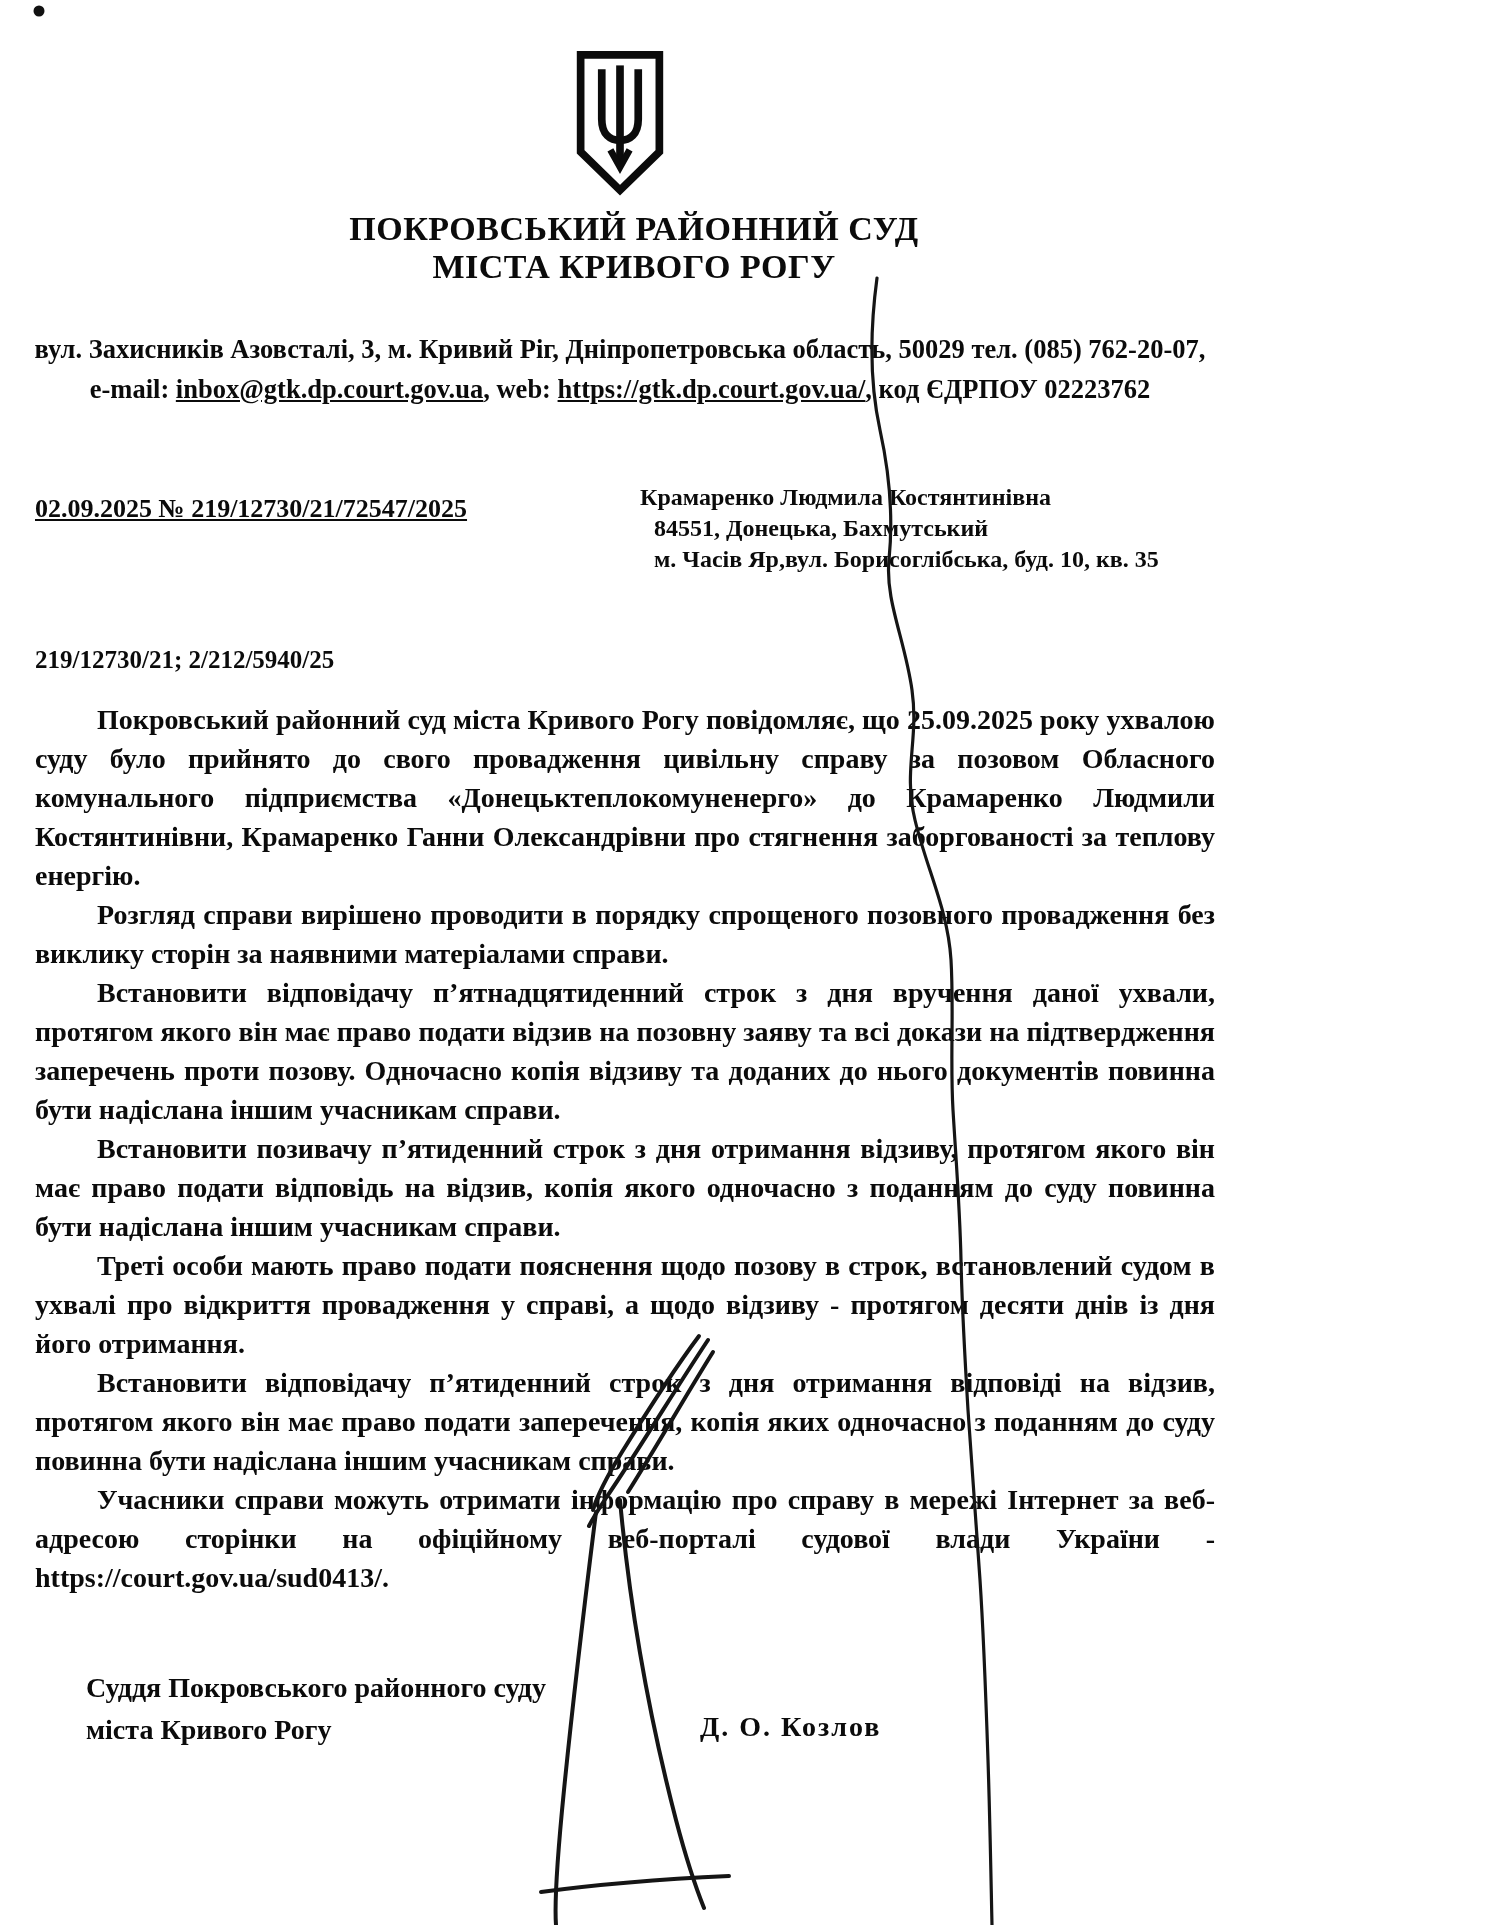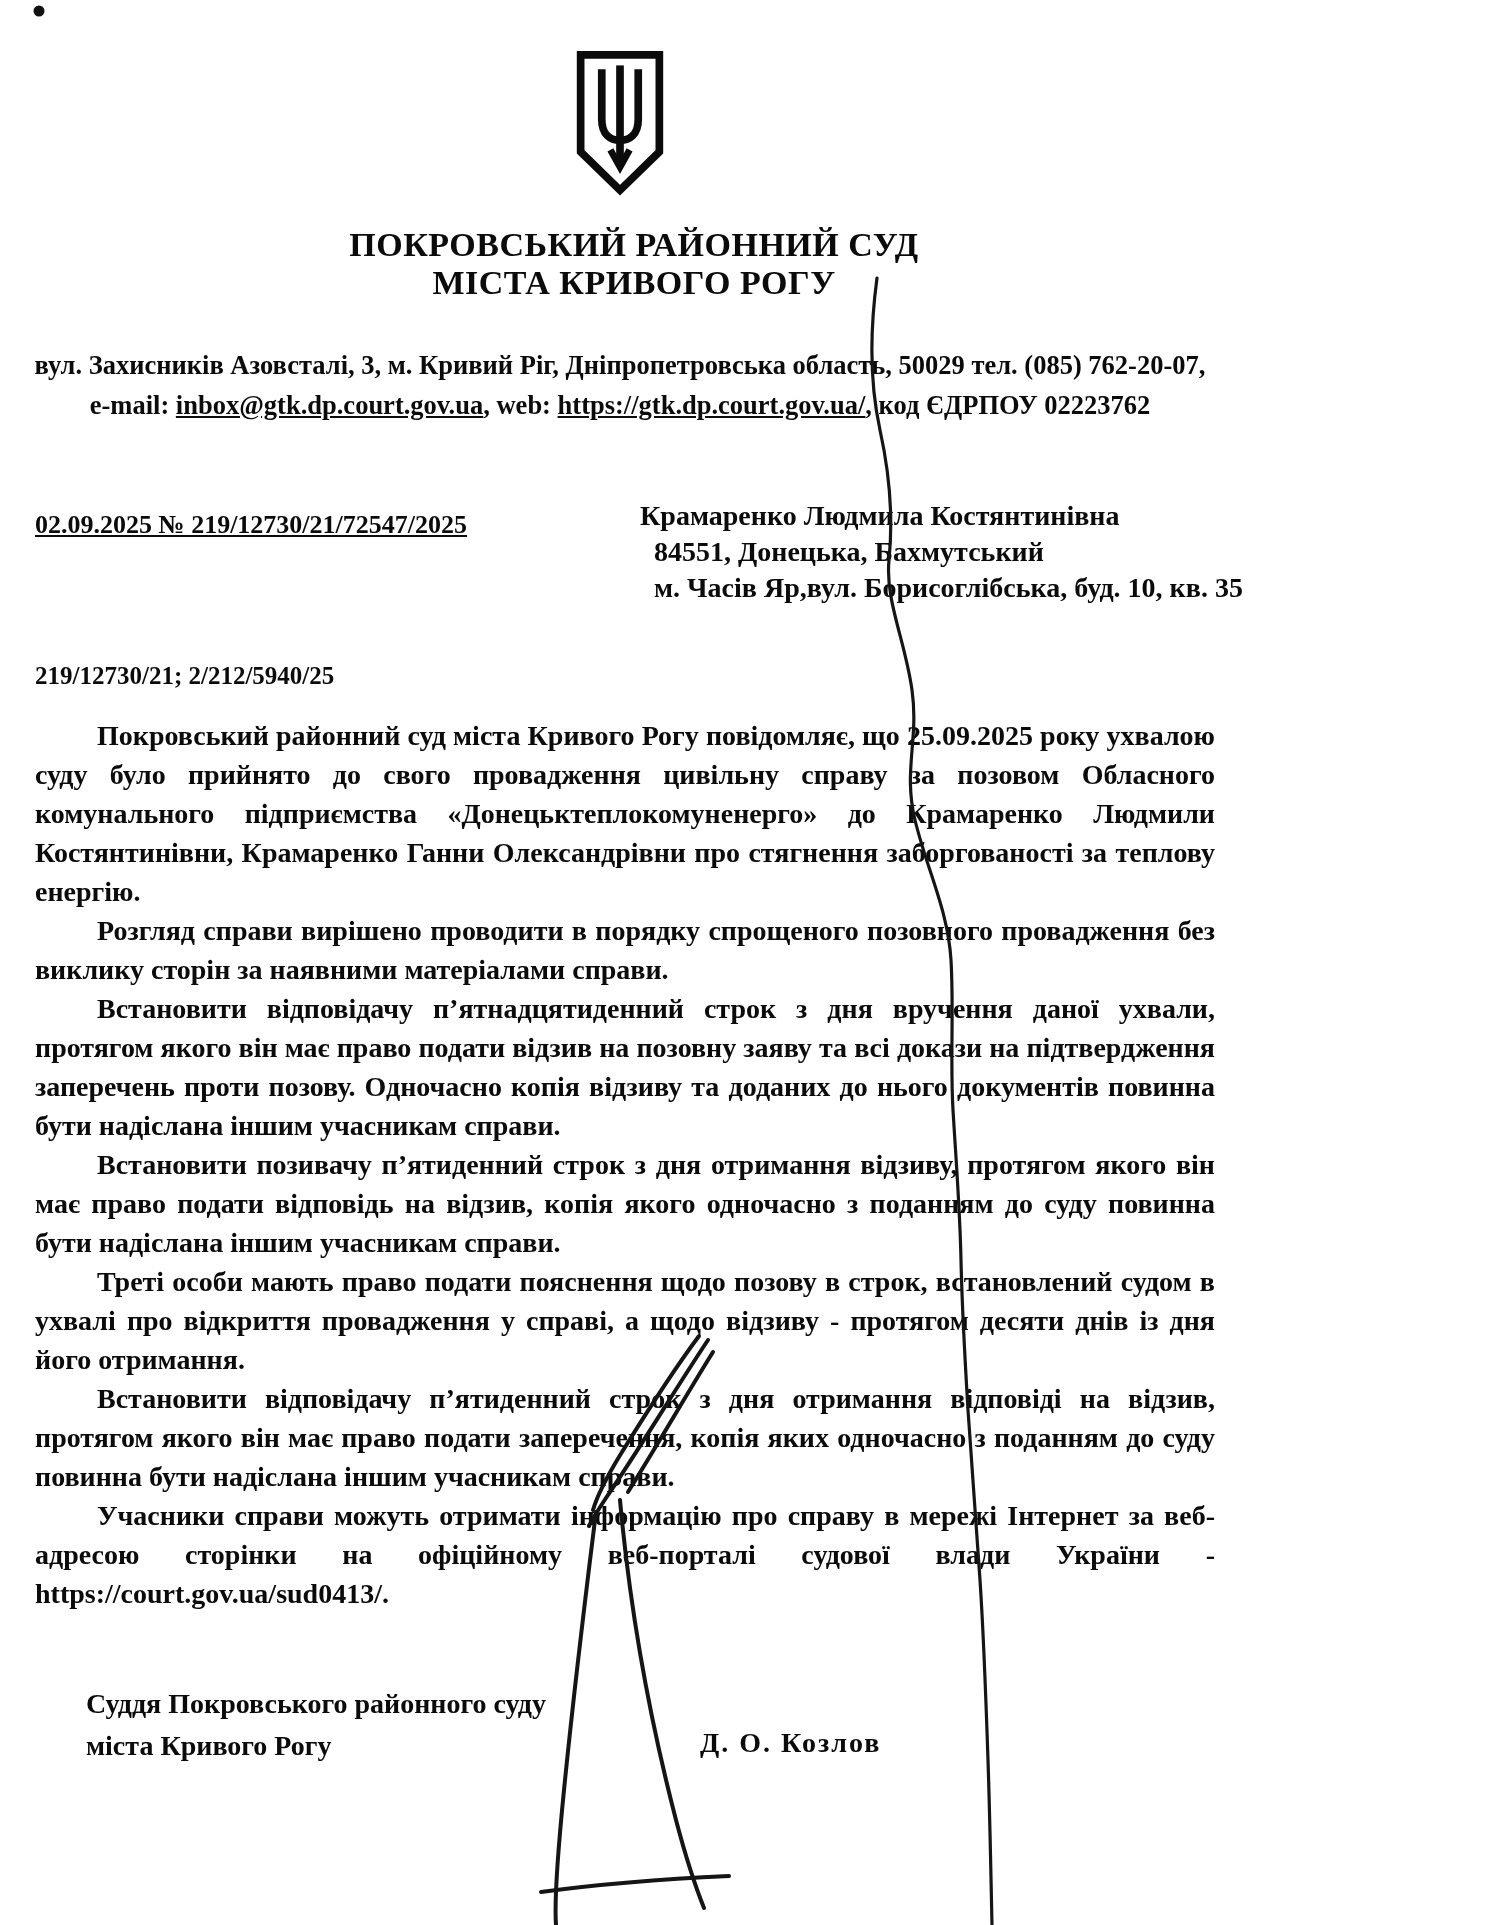--- a/index.html
+++ b/index.html
@@ -1,25 +1,25 @@
 <!DOCTYPE html>
 <html><head>
 <meta charset="utf-8">
 <style>
   html,body{margin:0;padding:0;background:#d9d9d9;}
   .page{position:relative;width:1507px;height:1925px;background:#ffffff;
         font-family:"Liberation Serif",serif;color:#0b0b0b;overflow:hidden;}
   .header{padding-top:50px;width:1240px;text-align:center;}
   .emblem-wrap{display:inline-block;line-height:0;}
-  .court-name{margin-top:26px;font-size:34px;font-weight:bold;line-height:1.12;letter-spacing:.5px;padding-left:28px;}
+  .court-name{margin-top:10px;font-size:34px;font-weight:bold;line-height:1.12;letter-spacing:.5px;padding-left:28px;}
   .address{margin-top:44px;font-size:26.5px;font-weight:bold;line-height:1.5;}
   .u{text-decoration:underline;}
   .meta-row{position:relative;margin-top:72px;height:152px;}
   .date-number{position:absolute;left:35px;top:12px;font-size:26px;font-weight:bold;text-decoration:underline;}
-  .recipient{position:absolute;left:640px;top:0;font-size:28px;font-weight:bold;line-height:1.3;}
+  .recipient{position:absolute;left:640px;top:0;font-size:24px;font-weight:bold;line-height:1.3;}
   .recipient .ind{padding-left:14px;}
   .case-numbers{margin:12px 0 0 35px;font-size:25px;font-weight:bold;}
   .body-text{width:1180px;margin:26px 0 0 35px;}
   .body-text p{margin:0;font-size:28px;font-weight:bold;line-height:39px;text-align:justify;text-indent:62px;}
   .signature{position:relative;margin-top:70px;font-size:28px;font-weight:bold;height:120px;}
   .sig-left{margin-left:86px;line-height:1.5;}
   .sig-name{position:absolute;left:700px;top:44px;letter-spacing:2px;}
   .pen{position:absolute;left:0;top:0;pointer-events:none;}
 </style>
 </head>

